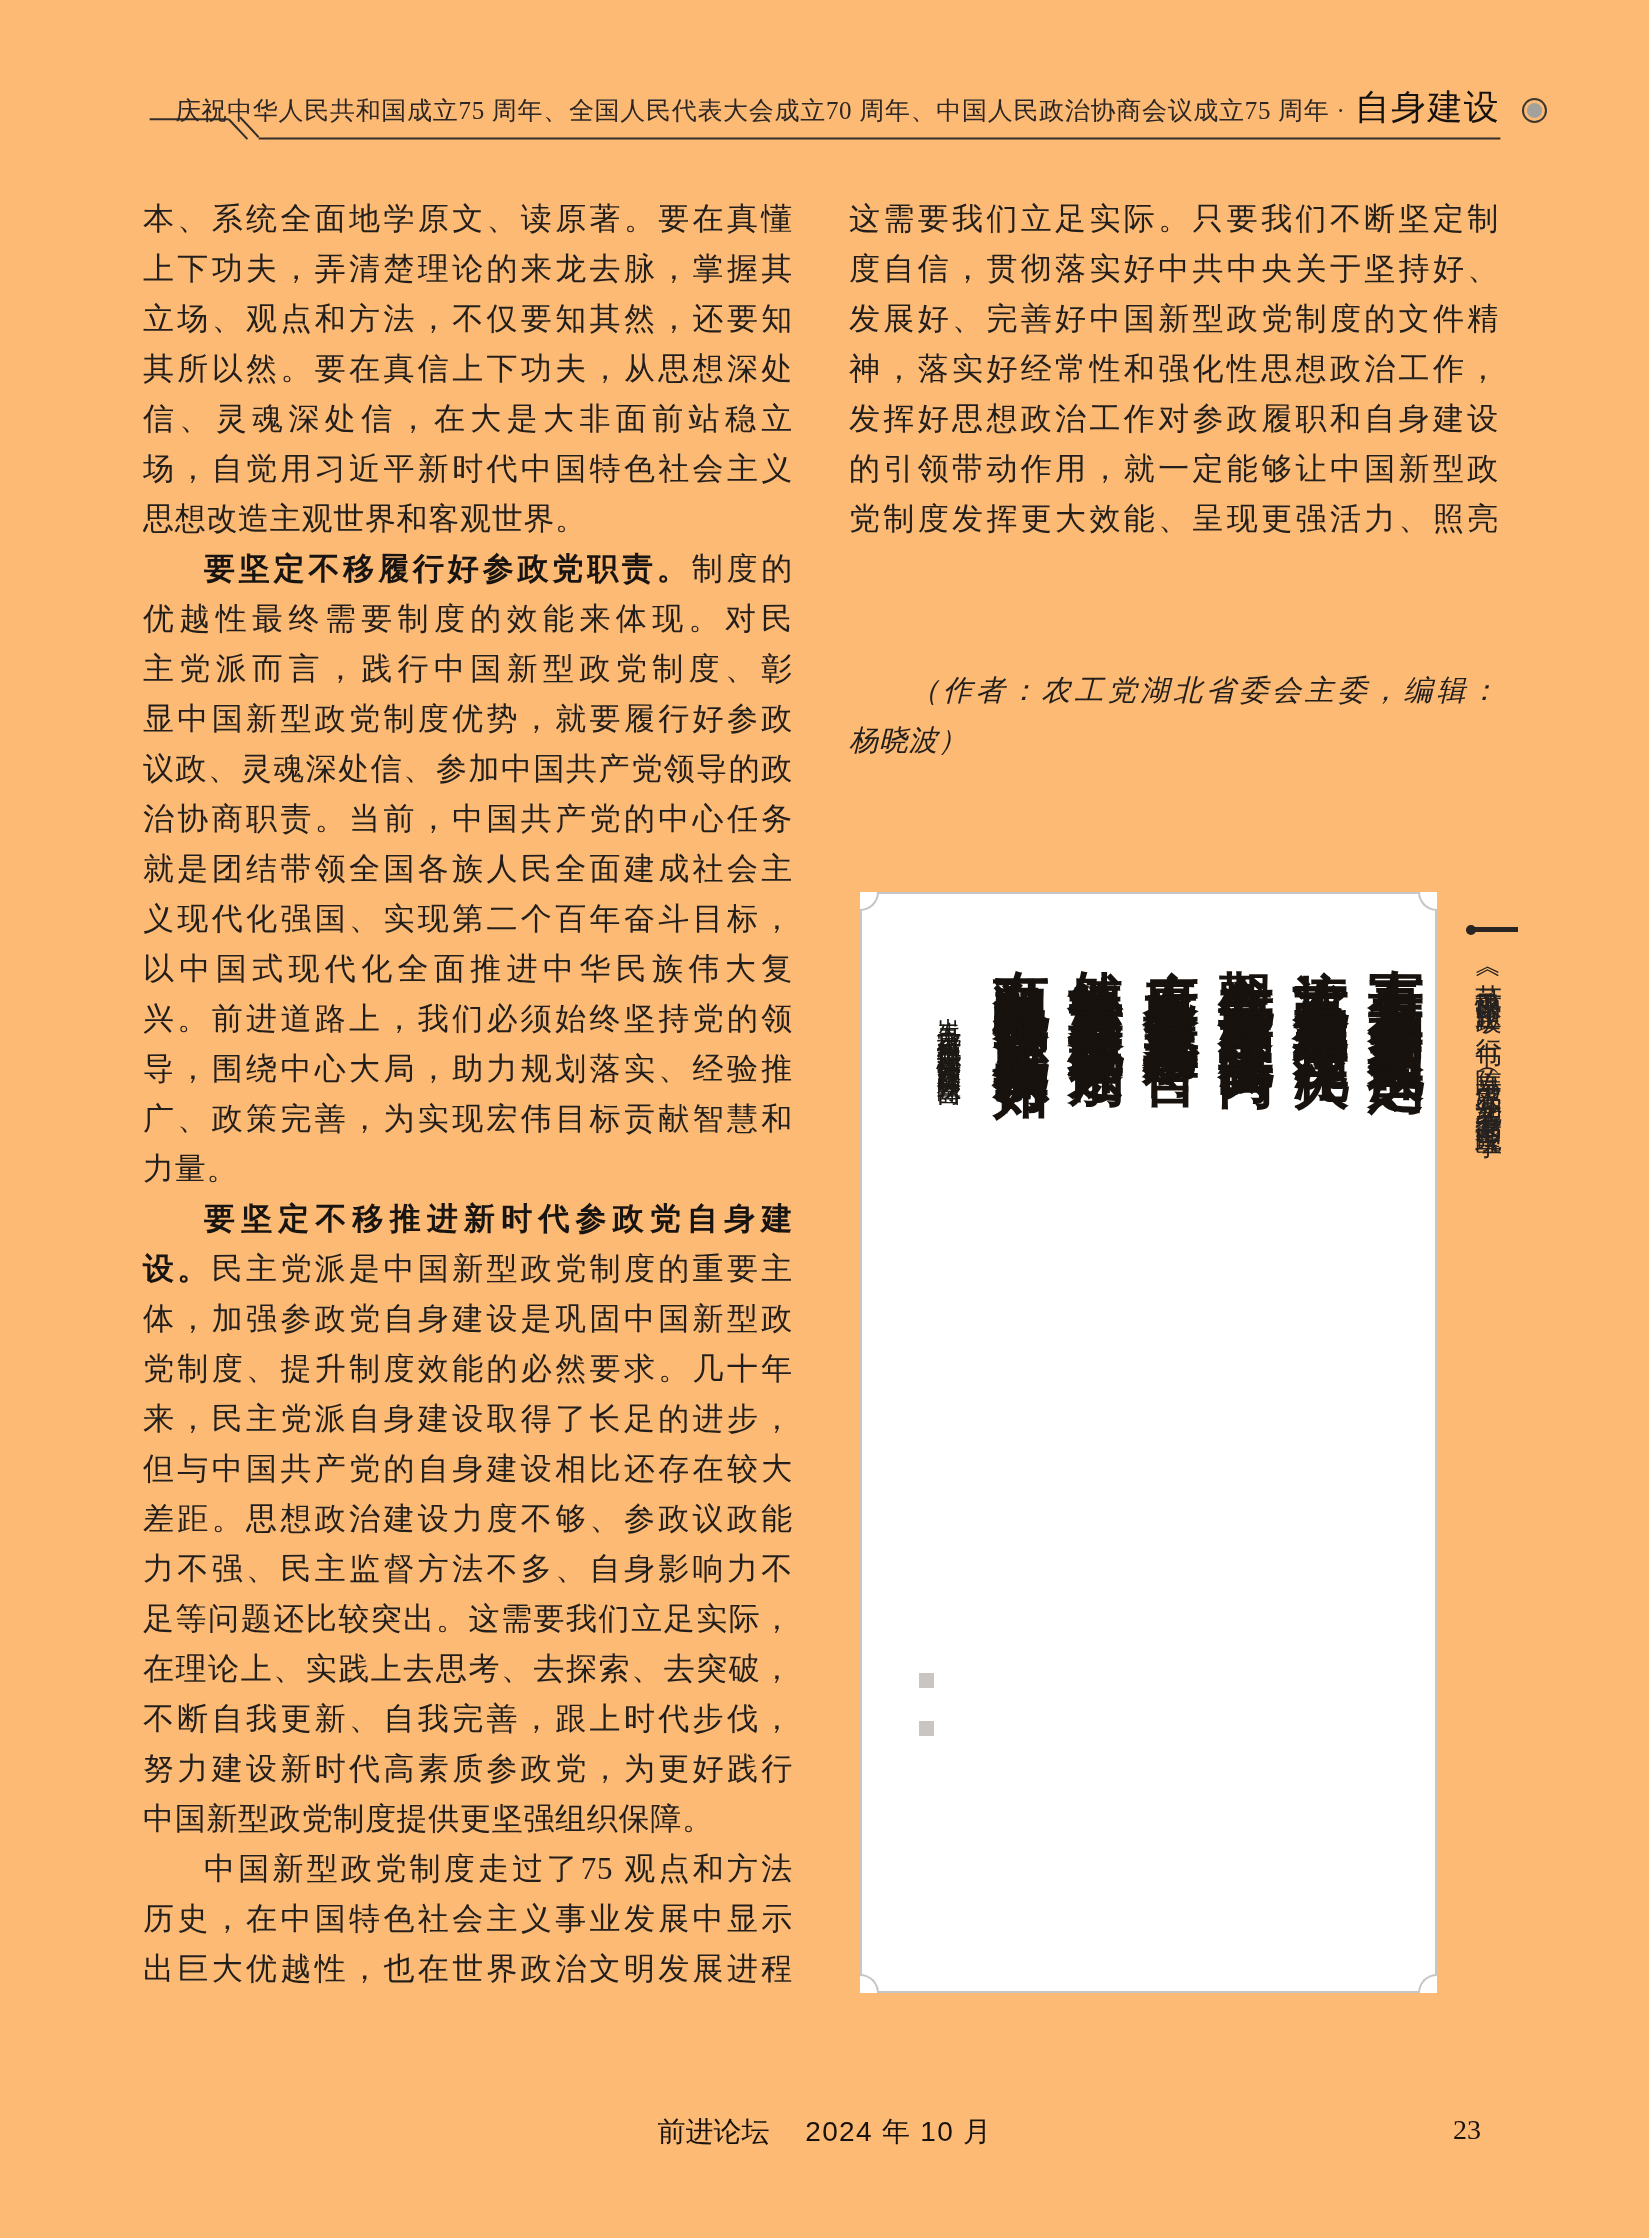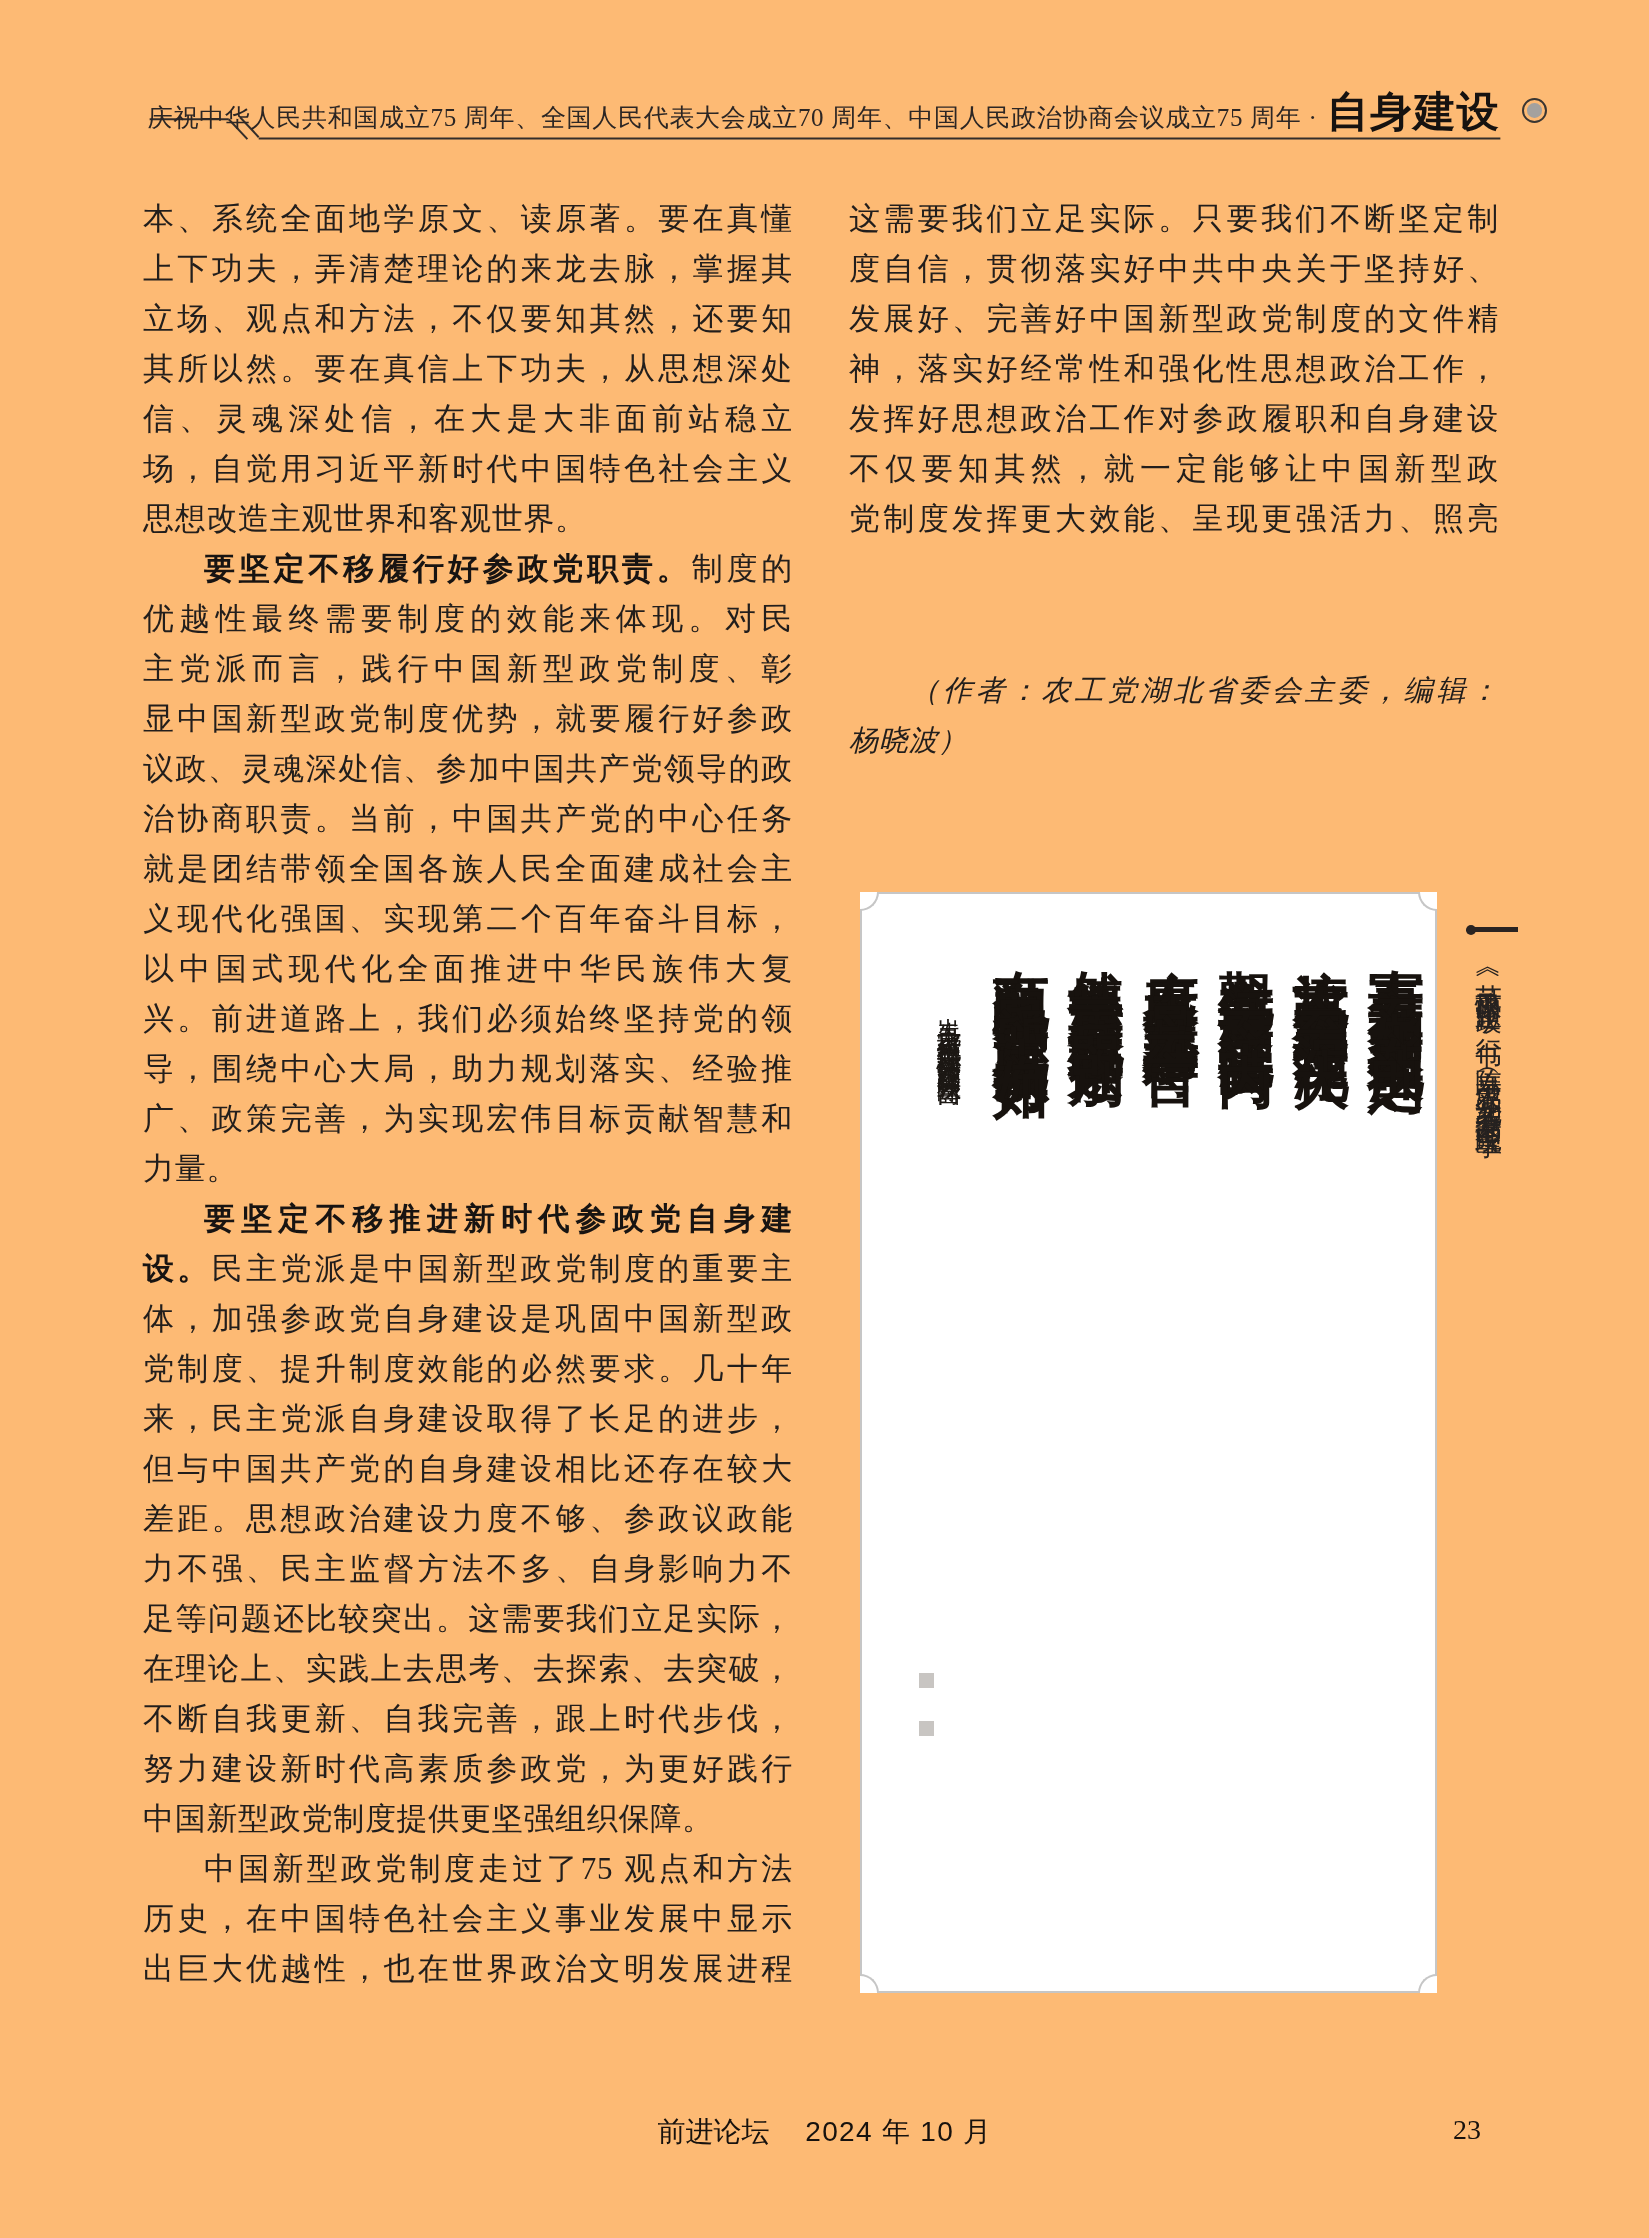--- a/index.html
+++ b/index.html
@@ -2,21 +2,21 @@
 <html style="font-size:10.6px"><head>
 <meta charset="utf-8">
 <style>
   html,body{margin:0;padding:0;background:#e8e8e8;}
   .page{position:relative;width:1650px;height:2239px;background:#fdba74;overflow:hidden;
         font-family:"Liberation Serif","DejaVu Serif",serif;color:#221e1c;}
 
   
   .header-row{position:absolute;top:84px;right:150px;display:flex;align-items:baseline;white-space:nowrap;}
   .header-strip{font-size:25px;letter-spacing:0.7px;color:#2c2624;}
-  .header-section{font-size:42px;font-weight:700;color:#161210;margin-left:9.3px;letter-spacing:1.3px;}
+  .header-section{font-size:35px;font-weight:400;color:#161210;margin-left:9.3px;letter-spacing:1.3px;}
   .bullseye{position:absolute;top:98px;left:1522px;width:25px;height:25px;border:2px solid #3a3632;
             border-radius:50%;box-sizing:border-box;display:flex;align-items:center;justify-content:center;}
   .bullseye .dot{width:14.6px;height:14.6px;border-radius:50%;background:#a3a19e;}
   .header-rule{position:absolute;top:0;left:0;}
 
   
   .col{position:absolute;width:650px;}
   .left-col{left:143px;top:194px;}
   .right-col{left:849px;top:194px;}
   .t-line{height:50px;line-height:50px;font-size:31px;letter-spacing:0.7px;
@@ -113,21 +113,21 @@
       <div class="t-line"><span>历史，在中国特色社会主义事业发展中显示</span></div>
       <div class="t-line"><span>出巨大优越性，也在世界政治文明发展进程</span></div>
     </div>
 
   <div class="col right-col">
       <div class="t-line"><span>这需要我们立足实际。只要我们不断坚定制</span></div>
       <div class="t-line"><span>度自信，贯彻落实好中共中央关于坚持好、</span></div>
       <div class="t-line"><span>发展好、完善好中国新型政党制度的文件精</span></div>
       <div class="t-line"><span>神，落实好经常性和强化性思想政治工作，</span></div>
       <div class="t-line"><span>发挥好思想政治工作对参政履职和自身建设</span></div>
-      <div class="t-line"><span>不仅要知其然，就一定能够让中国新型政</span></div>
+      <div class="t-line"><span>的引领带动作用，就一定能够让中国新型政</span></div>
       <div class="t-line"><span>党制度发挥更大效能、呈现更强活力、照亮</span></div>
     </div>
 
   <div class="author-note">
       <div class="t-line indent"><span>（作者：农工党湖北省委会主委，编辑：</span></div>
       <div class="t-line end"><span>杨晓波）</span></div>
     </div>
 
   <div class="art-frame">
     <div class="notch tl"></div>

